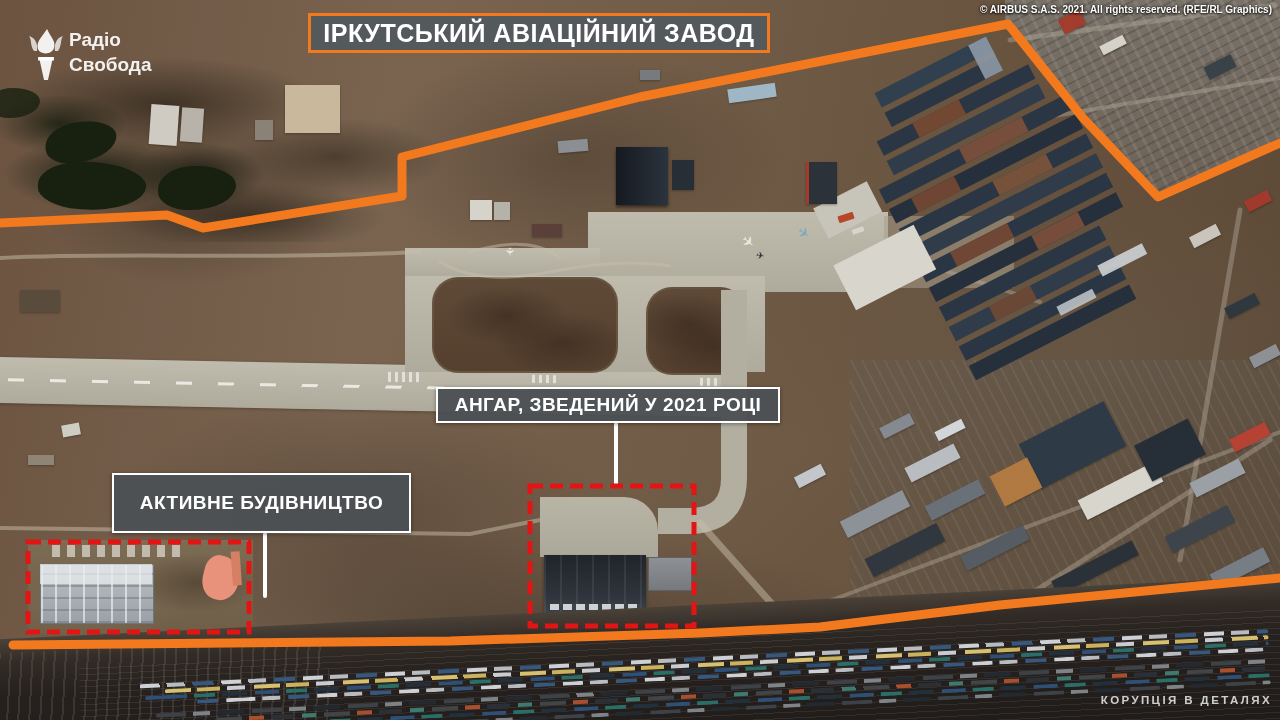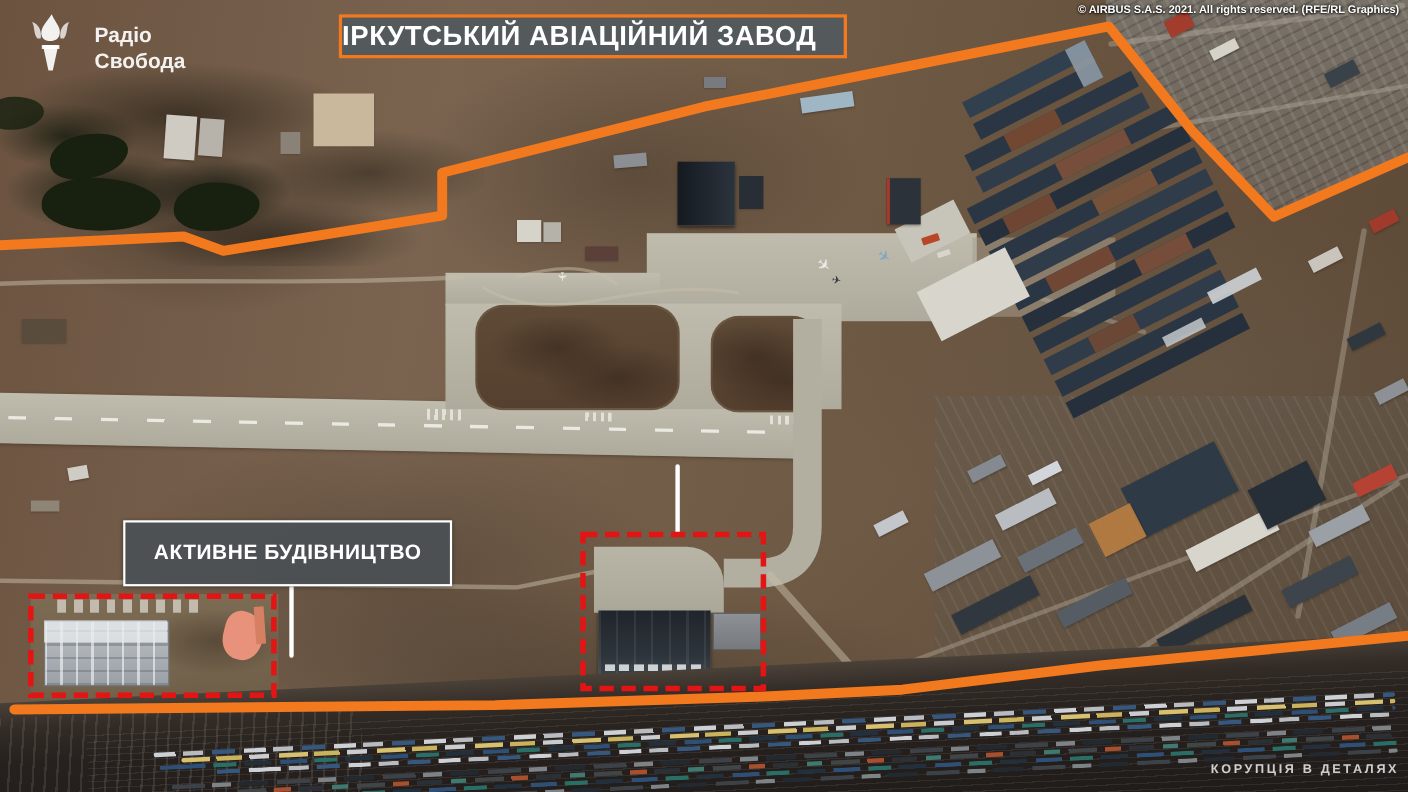--- a/index.html
+++ b/index.html
@@ -110,28 +110,28 @@
   .b0{transform:none;}
   
   svg.layer{position:absolute;left:0;top:0;pointer-events:none;}
   .o-line{fill:none;stroke:var(--accent);stroke-width:9;stroke-linecap:round;stroke-linejoin:round;}
   .r-box{fill:none;stroke:var(--alert);stroke-width:5;stroke-dasharray:13 7;}
   .w-line{fill:none;stroke:#fff;stroke-width:4;stroke-linecap:round;}
   .road{fill:none;stroke:rgba(200,190,170,.5);stroke-linecap:round;}
   .road2{fill:none;stroke:rgba(180,172,158,.42);stroke-linecap:round;}
   .taxi-curve{fill:none;stroke:#b2afa1;stroke-width:26;}
   .title-box{left:308px;top:13px;width:462px;height:40px;background:#54595c;border:3px solid var(--accent);
-    display:flex;align-items:center;color:#fff;font-weight:700;font-size:25px;letter-spacing:.5px;box-sizing:border-box;}
+    display:flex;align-items:center;justify-content:center;color:#fff;font-weight:700;font-size:25px;letter-spacing:.5px;box-sizing:border-box;}
   .credit{top:4px;right:8px;color:#fff;font-size:10px;font-weight:700;
     text-shadow:0 0 3px rgba(0,0,0,.9),0 1px 2px rgba(0,0,0,.8);}
   .badge{left:1132px;top:19px;width:131px;height:45px;background:var(--accent);color:#fff;
     display:flex;flex-direction:column;align-items:center;justify-content:center;line-height:1.02;}
   .badge .y{font-size:23px;font-weight:800;}
   .badge .m{font-size:19px;font-weight:600;letter-spacing:.5px;}
-  .logo{left:26px;top:12px;display:flex;align-items:flex-end;gap:20px;color:rgba(255,255,255,.92);}
+  .logo{left:26px;top:28px;display:flex;align-items:flex-start;gap:3px;color:rgba(255,255,255,.92);}
   .logo .txt{font-size:19px;font-weight:600;line-height:1.3;}
   .callout{background:rgba(76,81,84,.97);border:2px solid var(--label-border);color:#fff;
     display:flex;flex-direction:column;align-items:center;justify-content:center;
     font-weight:700;font-size:19px;letter-spacing:.5px;text-align:center;line-height:1.25;box-sizing:border-box;
     box-shadow:0 1px 4px rgba(0,0,0,.4);}
   .c1{left:436px;top:387px;width:344px;height:36px;}
   .c2{left:112px;top:473px;width:299px;height:60px;}
   .schemy{right:8px;bottom:14px;text-align:left;color:rgba(255,255,255,.85);}
   .schemy .t{font-size:42px;font-weight:800;letter-spacing:2px;line-height:1;}
   .schemy .s{font-size:11.5px;font-weight:600;letter-spacing:2.4px;color:rgba(255,255,255,.78);margin-top:18px;}
@@ -298,20 +298,23 @@
     </div>
   </div>
 
   <div class="abs title-box">
     <span>ІРКУТСЬКИЙ АВІАЦІЙНИЙ ЗАВОД</span>
   </div>
 
   <div class="abs credit">© AIRBUS S.A.S. 2021. All rights reserved. (RFE/RL Graphics)</div>
 
 
+  <div class="abs callout c1">
+    <span>АНГАР, ЗВЕДЕНИЙ У 2021 РОЦІ</span>
+  </div>
 
   <div class="abs callout c2">
     <span>АКТИВНЕ БУДІВНИЦТВО</span>
   </div>
 
   <div class="abs schemy">
     <div class="s">КОРУПЦІЯ В ДЕТАЛЯХ</div>
   </div>
 
 </div>

